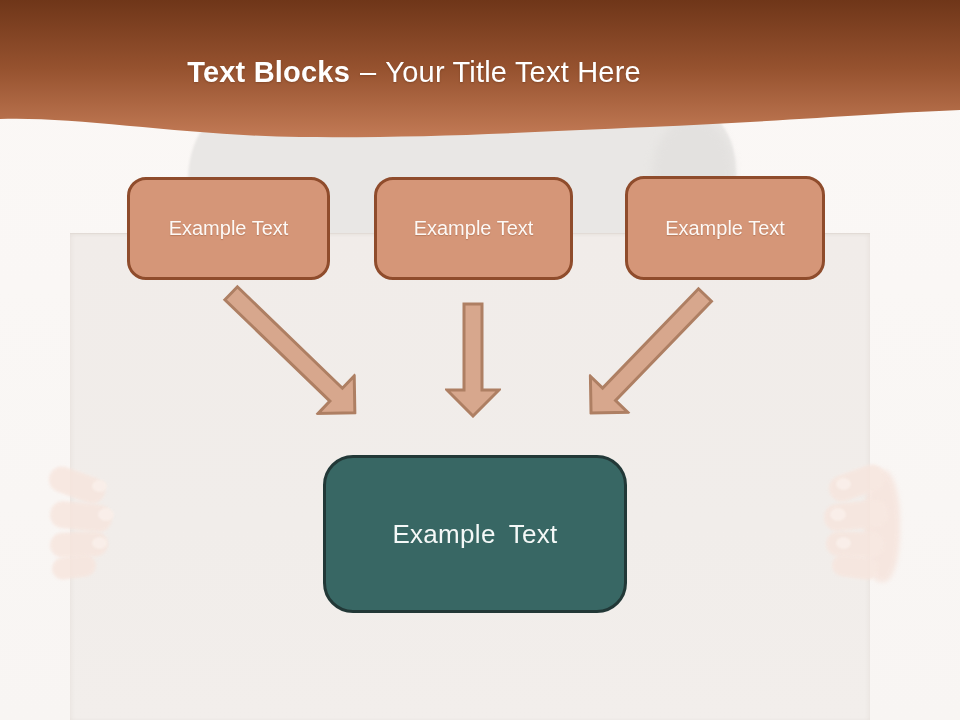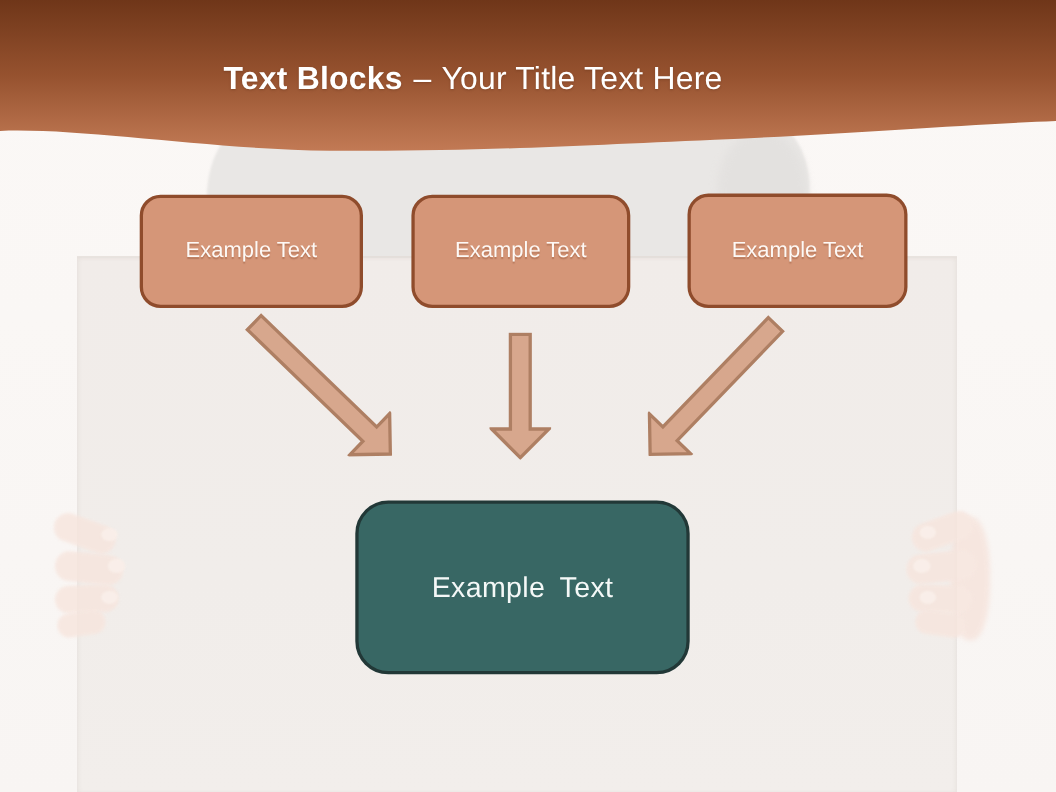--- a/index.html
+++ b/index.html
@@ -28,21 +28,20 @@
   .hand{position:absolute; opacity:.8;}
   .finger{position:absolute; background:#f7e5dd; border-radius:13px; filter:blur(1.5px);}
   .nail{position:absolute; background:#fbefe9; border-radius:50%; filter:blur(1px);}
   .knuckle{position:absolute; background:#f6e3db; border-radius:45%; filter:blur(2.5px);}
   
   .header-wave{position:absolute; left:0; top:0; width:960px; height:150px;}
   .slide-title{
     position:absolute; left:0; top:56px; width:828px; text-align:center;
     color:#ffffff; font-size:29px; letter-spacing:0.2px;
     text-shadow:0 1px 2px rgba(60,25,5,0.25);
-    padding-left:16px;
   }
   .slide-title .t-bold{font-weight:700;}
   .slide-title .t-sep{font-weight:400; margin:0 9px 0 10px;}
   .slide-title .t-rest{font-weight:400;}
   
   .block{
     position:absolute; box-sizing:border-box;
     background:var(--block-fill,#d59678);
     border:3px solid var(--block-border,#8f4c2c);
     border-radius:19px;

